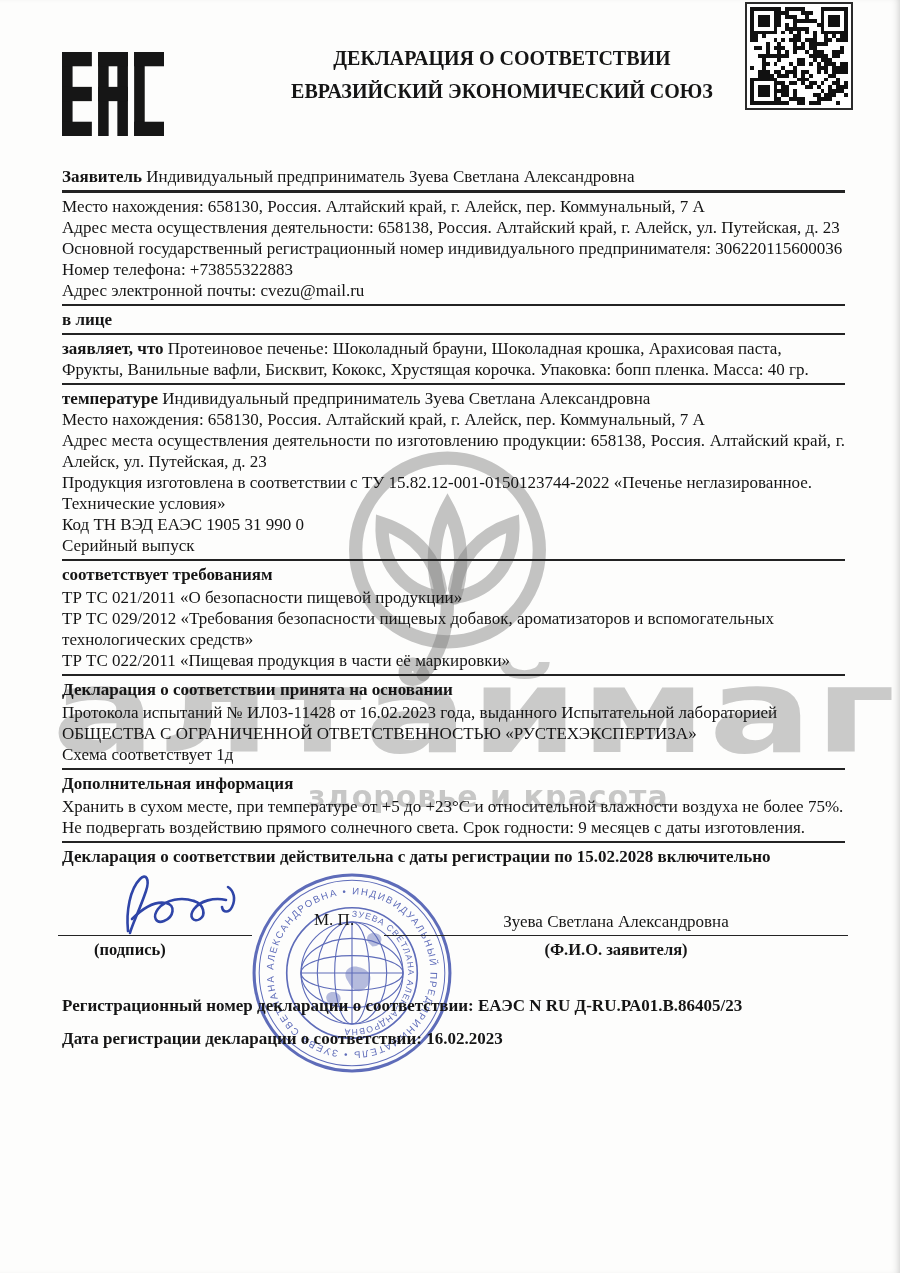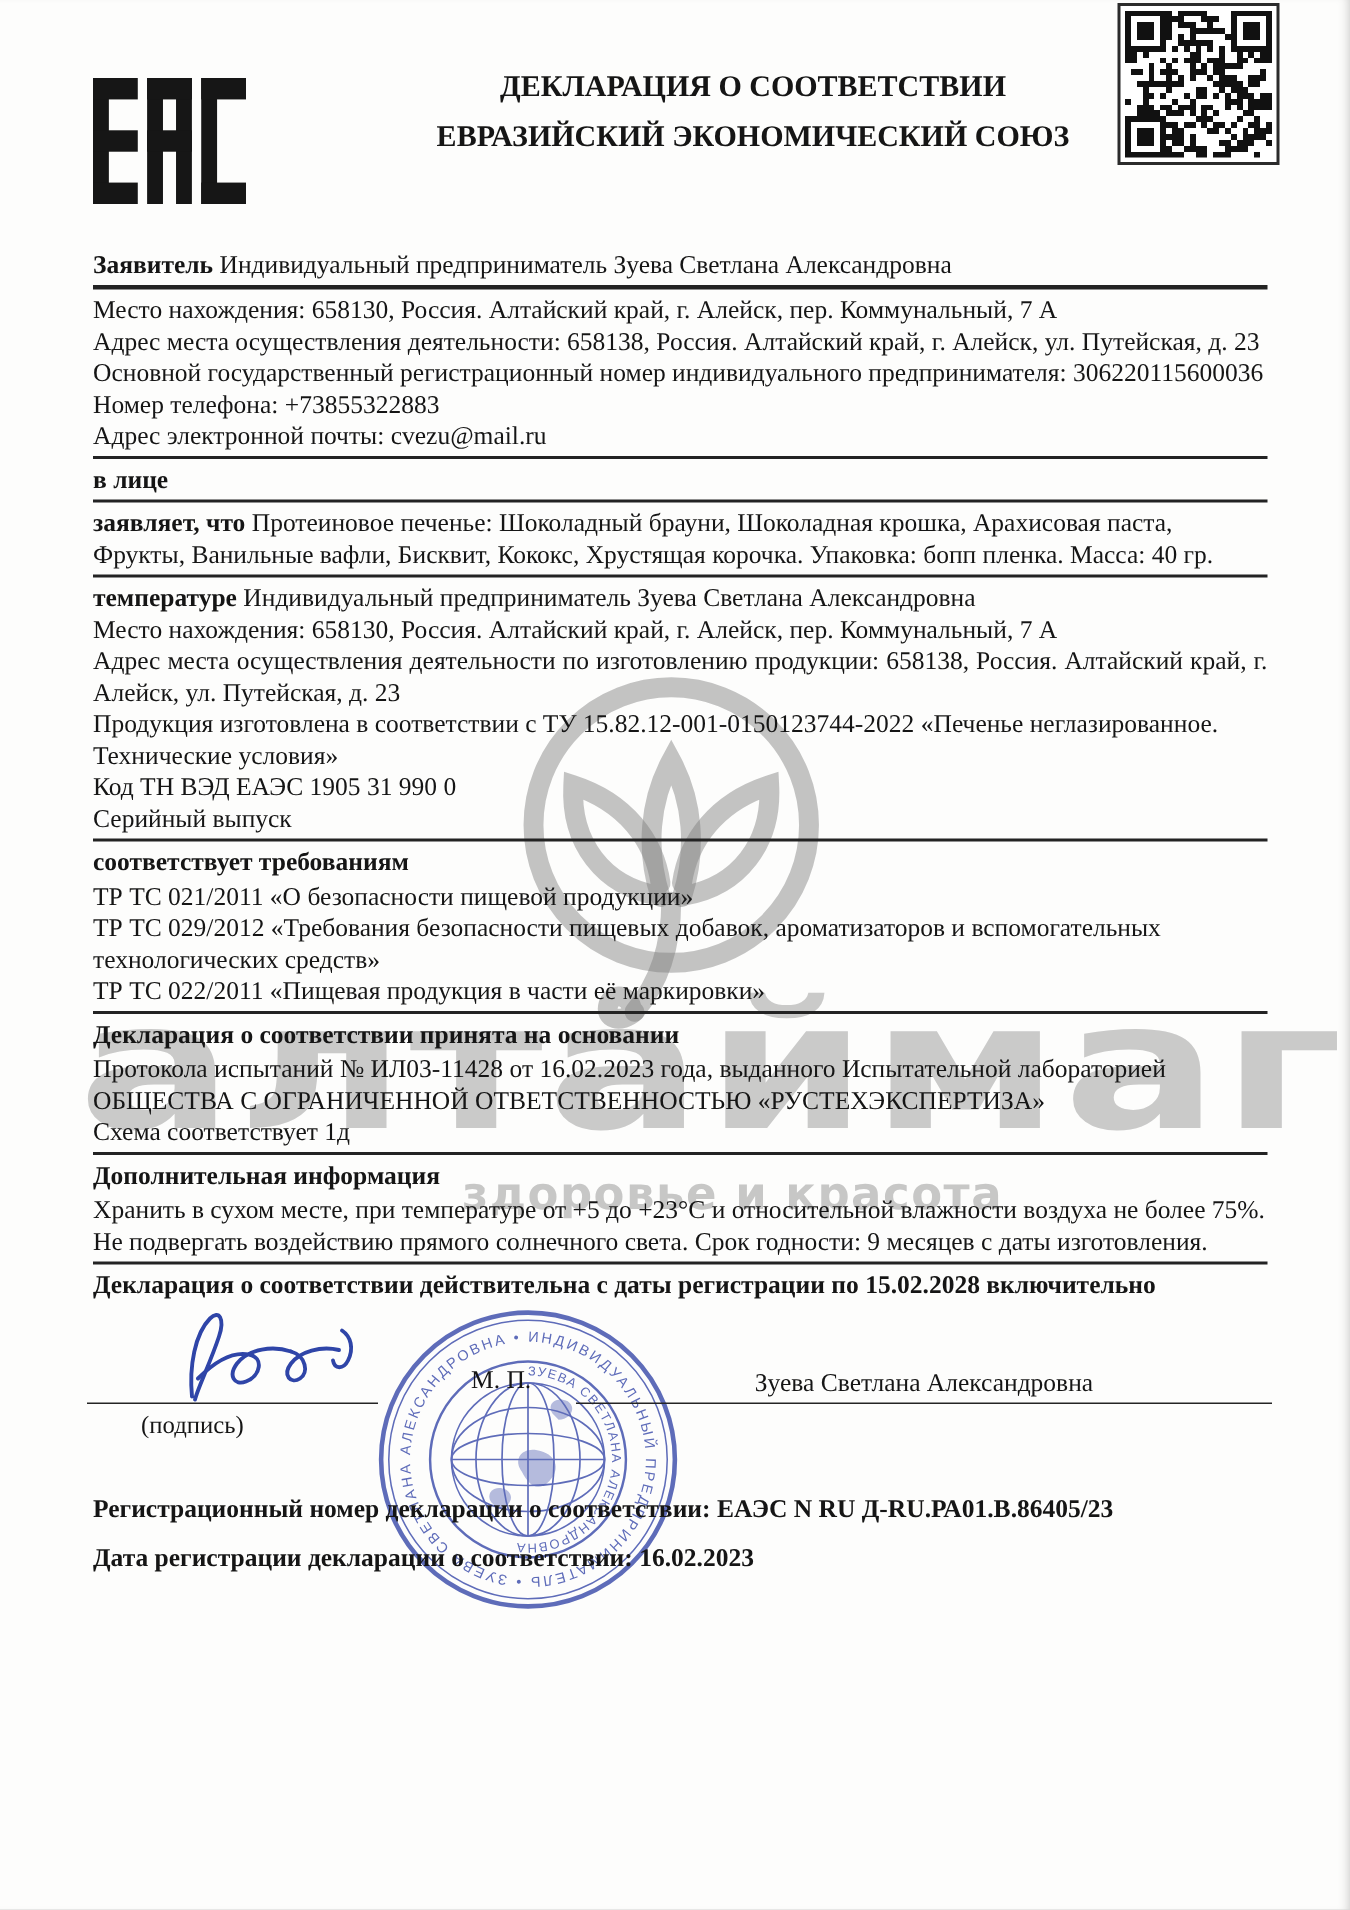--- a/index.html
+++ b/index.html
@@ -27,21 +27,21 @@
   .titles{margin-left:175px;width:530px;text-align:center;font-weight:bold;font-size:20px;line-height:33px;padding-top:4px;}
   .qr-frame{position:absolute;right:-8px;top:2px;border:2px solid #2b2b2b;background:#fff;padding:3px;line-height:0;}
   
   .blk{margin:2px 0;}
   .mt{margin-top:0;}
   
   .sig-row{position:relative;height:102px;margin-top:10px;}
   .sig-line{position:absolute;border-top:1.8px solid #242424;}
   .line-left{left:-4px;top:58px;width:194px;}
   .line-right{left:322px;top:58px;width:464px;}
-  .sig-caption{position:absolute;top:62px;font-size:16.5px;}
+  .sig-caption{position:absolute;top:62px;font-size:16.5px;font-weight:bold;}
   .cap-left{left:32px;}
   .cap-right{left:322px;width:464px;text-align:center;}
   .mp{position:absolute;left:252px;top:32px;font-size:17px;font-family:Liberation Serif, serif;}
   .fio{position:absolute;left:322px;top:34px;width:464px;text-align:center;}
   .sign-svg{position:absolute;left:48px;top:-10px;width:185px;height:72px;}
   .stamp{position:absolute;left:188px;top:-6px;width:204px;height:204px;z-index:-1;opacity:.85;}
   .reg-lines{margin-top:16px;}
   .reg-lines p{margin-bottom:12px;}
 </style>
 </head>
@@ -522,20 +522,21 @@
           <path d="M18,64 C16,44 20,22 30,12 C36,6 40,12 36,24 C30,42 22,58 20,66"></path>
           <path d="M22,52 C34,40 46,34 56,36 C66,38 64,50 54,54 C46,57 42,50 48,42 C56,32 72,30 84,34"></path>
           <path d="M84,34 C94,37 96,48 90,52 C84,56 78,50 84,42 C90,34 104,30 116,33"></path>
           <path d="M118,20 C124,24 126,32 122,40 C119,46 113,46 112,40"></path>
         </g>
       </svg>
 
       <div class="sig-caption cap-left">(подпись)</div>
       <div class="mp">М. П.</div>
       <div class="fio">Зуева Светлана Александровна</div>
+      <div class="sig-caption cap-right">(Ф.И.О. заявителя)</div>
     </div>
 
     <div class="reg-lines">
       <p class="b">
         <span>Регистрационный номер декларации о соответствии:</span>
         <span>ЕАЭС N RU Д-RU.РА01.В.86405/23</span>
       </p>
       <p class="b">
         <span>Дата регистрации декларации о соответствии:</span>
         <span>16.02.2023</span>

